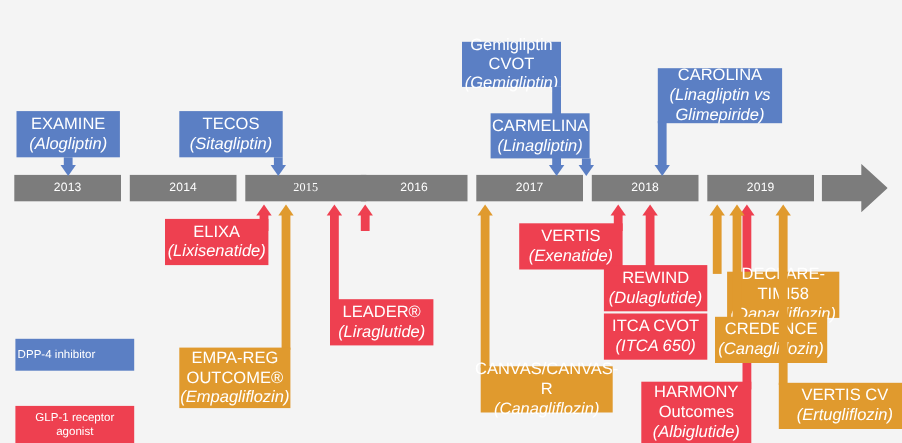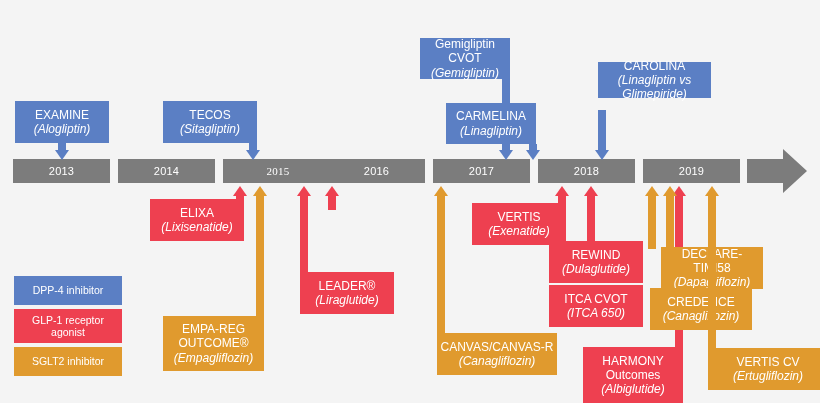--- a/index.html
+++ b/index.html
@@ -19,21 +19,21 @@
     letter-spacing:.2px;
   }
   .tl-head{position:absolute;top:149px;left:747px;width:60px;height:44px;}
 
   
   .box{
     position:absolute;box-sizing:border-box;
     color:#ffffff;text-align:center;
     display:flex;flex-direction:column;align-items:center;justify-content:center;
     line-height:1.18;padding:2px 3px;
-    font-size:12px;
+    font-size:15px;
   }
   .box .gen{font-style:italic;}
   .blue{background:#5b7fc4;}
   .red {background:#ee4050;}
   .orange{background:#e09a2e;}
 
   
   .stem{position:absolute;}
   .stem.blue{background:#5b7fc4;}
   .stem.red{background:#ee4050;}
@@ -42,22 +42,22 @@
   
   .arr{position:absolute;width:0;height:0;}
   .arr.down.blue  {border-left:7px solid transparent;border-right:7px solid transparent;border-top:10px solid #5b7fc4;background:none;}
   .arr.up.red     {border-left:7px solid transparent;border-right:7px solid transparent;border-bottom:10px solid #ee4050;background:none;}
   .arr.up.orange  {border-left:7px solid transparent;border-right:7px solid transparent;border-bottom:10px solid #e09a2e;background:none;}
 
   
   .legend{position:absolute;left:14px;top:276px;width:108px;}
   .lg{
     box-sizing:border-box;width:108px;color:#fff;font-size:10.5px;
-    display:flex;align-items:center;justify-content:center;text-align:center;
-    line-height:1.18;margin-bottom:4px;padding:3px 2px;
+    display:flex;align-items:center;justify-content:flex-start;text-align:center;
+    line-height:1.18;margin-bottom:4px;padding:3px 2px;margin-top:32px;
   }
 </style>
 </head>
 <body>
 
 <div id="stage">
 
   <div class="tl-seg" style="left:13px;width:97px;">2013</div>
   <div class="tl-seg" style="left:118px;width:97px;">2014</div>
   <div class="tl-seg" style="left:223px;width:110px;font-family:Liberation Serif, serif;">2015</div>
@@ -91,21 +91,21 @@
   <div class="stem blue" style="left:502px;top:79px;width:8px;height:73px;"></div>
   <div class="arr down blue" style="left:499px;top:150px;"></div>
 
   <div class="box blue" style="left:446px;top:103px;width:90px;height:41px;">
     <span>CARMELINA</span>
     <span class="gen">(Linagliptin)</span>
   </div>
   <div class="stem blue" style="left:529px;top:144px;width:8px;height:8px;"></div>
   <div class="arr down blue" style="left:526px;top:150px;"></div>
 
-  <div class="box blue" style="left:598px;top:62px;width:113px;height:36px;">
+  <div class="box blue" style="left:598px;top:62px;width:113px;height:50px;">
     <span>CAROLINA</span>
     <span class="gen">(Linagliptin vs</span>
     <span class="gen">Glimepiride)</span>
   </div>
   <div class="stem blue" style="left:598px;top:110px;width:8px;height:42px;"></div>
   <div class="arr down blue" style="left:595px;top:150px;"></div>
 
   <div class="arr up red" style="left:233px;top:186px;"></div>
   <div class="stem red" style="left:236px;top:194px;width:8px;height:16px;"></div>
   <div class="box red" style="left:150px;top:199px;width:94px;height:42px;">

